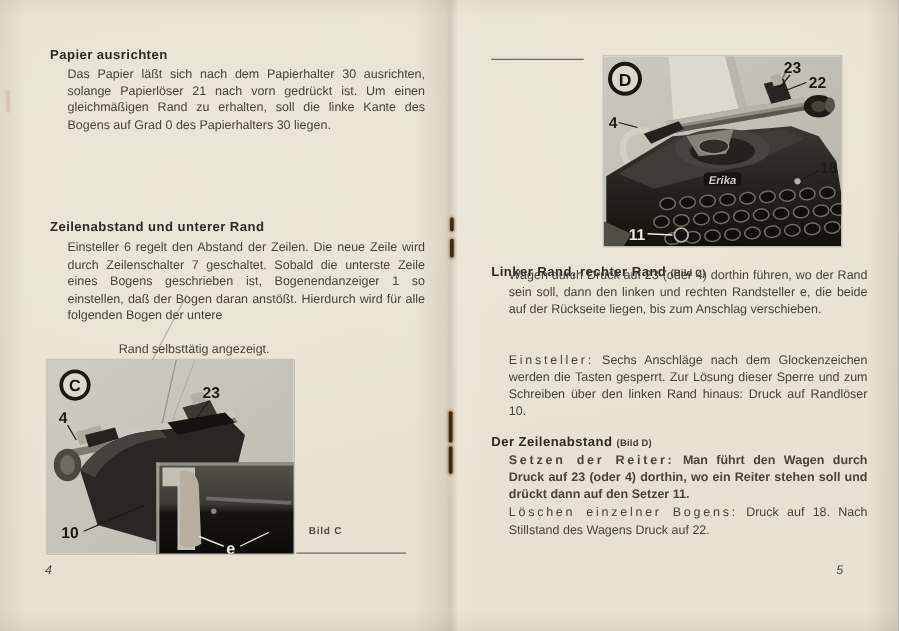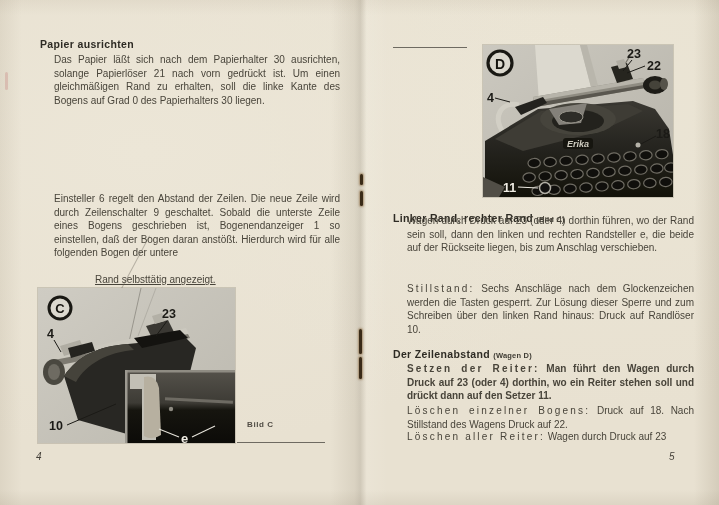--- a/index.html
+++ b/index.html
@@ -54,24 +54,25 @@
 
 <div class="spread">
 
   <div class="page page-left">
 
     <div class="heading" style="left:40px;top:38px;">Papier ausrichten</div>
 
     <div class="body-text" style="left:40px;top:53px;width:286px;">Das Papier läßt sich nach dem Papierhalter 30 ausrichten, solange Papierlöser 21 nach vorn gedrückt ist. Um einen gleichmäßigen Rand zu erhalten, soll die linke Kante des Bogens auf Grad 0 des Papierhalters 30 liegen.</div>
 
 
-
-    <div class="body-text" style="left:40px;top:192px;width:286px;">Einsteller 6 regelt den Abstand der Zeilen. Die neue Zeile wird durch Zeilenschalter 9 geschaltet. Sobald die unterste Zeile eines Bogens geschrieben ist, Bogenendanzeiger 1 so einstellen, daß der Bogen daran anstößt. Hierdurch wird für alle folgenden Bogen der untere</div>
-
-    <div class="indent-line" style="left:95px;top:273px;width:231px;text-decoration:underline;">Rand selbsttätig angezeigt.</div>
+    <div class="heading" style="left:40px;top:176px;">Zeilenabstand und unterer Rand</div>
+
+    <div class="body-text" style="left:40px;top:192px;width:286px;">Einsteller 6 regelt den Abstand der Zeilen. Die neue Zeile wird durch Zeilenschalter 7 geschaltet. Sobald die unterste Zeile eines Bogens geschrieben ist, Bogenendanzeiger 1 so einstellen, daß der Bogen daran anstößt. Hierdurch wird für alle folgenden Bogen der untere</div>
+
+    <div class="indent-line" style="left:95px;top:273px;width:231px;">Rand selbsttätig angezeigt.</div>
 
     <div class="wire" style="left:150px;top:236px;width:60px;height:1px;transform:rotate(118deg);"></div>
 
     <div class="photo" style="left:38px;top:288px;width:197px;height:155px;">
       <svg width="197" height="155" viewBox="0 0 197 155">
         <defs>
           <linearGradient id="cbg" x1="0" y1="0" x2="1" y2="1">
             <stop offset="0" stop-color="#cfccc3"></stop>
               <stop offset="1" stop-color="#bcb9af"></stop>
           </linearGradient>
@@ -248,39 +249,35 @@
     </div>
 
     <div class="heading" style="left:37px;top:212px;text-align:right;">
       <span>Linker Rand, rechter Rand</span>
       <span class="note">(Bild C)</span>
     </div>
 
     <div class="body-text" style="left:37px;top:214px;width:287px;">Wagen durch Druck auf 23 (oder 4) dorthin führen, wo der Rand sein soll, dann den linken und rechten Randsteller e, die beide auf der Rückseite liegen, bis zum Anschlag verschieben.</div>
 
     <div class="body-text" style="left:37px;top:282px;width:287px;">
-      <span class="lead">Stillstand:</span>
+      <span class="lead">Einsteller:</span>
       <span>Sechs Anschläge nach dem Glockenzeichen werden die Tasten gesperrt. Zur Lösung dieser Sperre und zum Schreiben über den linken Rand hinaus: Druck auf Randlöser 10.</span>
     </div>
 
     <div class="heading" style="left:37px;top:348px;">
       <span>Der Zeilenabstand</span>
-      <span class="note">(Wagen D)</span>
+      <span class="note">(Bild D)</span>
     </div>
 
     <div class="body-text" style="left:37px;top:362px;width:287px;font-weight:bold;">
       <span class="lead">Setzen der Reiter:</span>
       <span>Man führt den Wagen durch Druck auf 23 (oder 4) dorthin, wo ein Reiter stehen soll und drückt dann auf den Setzer 11.</span>
     </div>
 
     <div class="body-text" style="left:37px;top:404px;width:287px;">
       <span class="lead">Löschen einzelner Bogens:</span>
       <span>Druck auf 18. Nach Stillstand des Wagens Druck auf 22.</span>
     </div>
 
-    <div class="body-text" style="left:37px;top:430px;width:287px;text-align:left;">
-      <span class="lead">Löschen aller Reiter:</span>
-      <span>Wagen durch Druck auf 23</span>
-    </div>
 
     <div class="pagenum" style="left:313px;top:451px;">5</div>
   </div>
 </div>
 
 </body></html>

